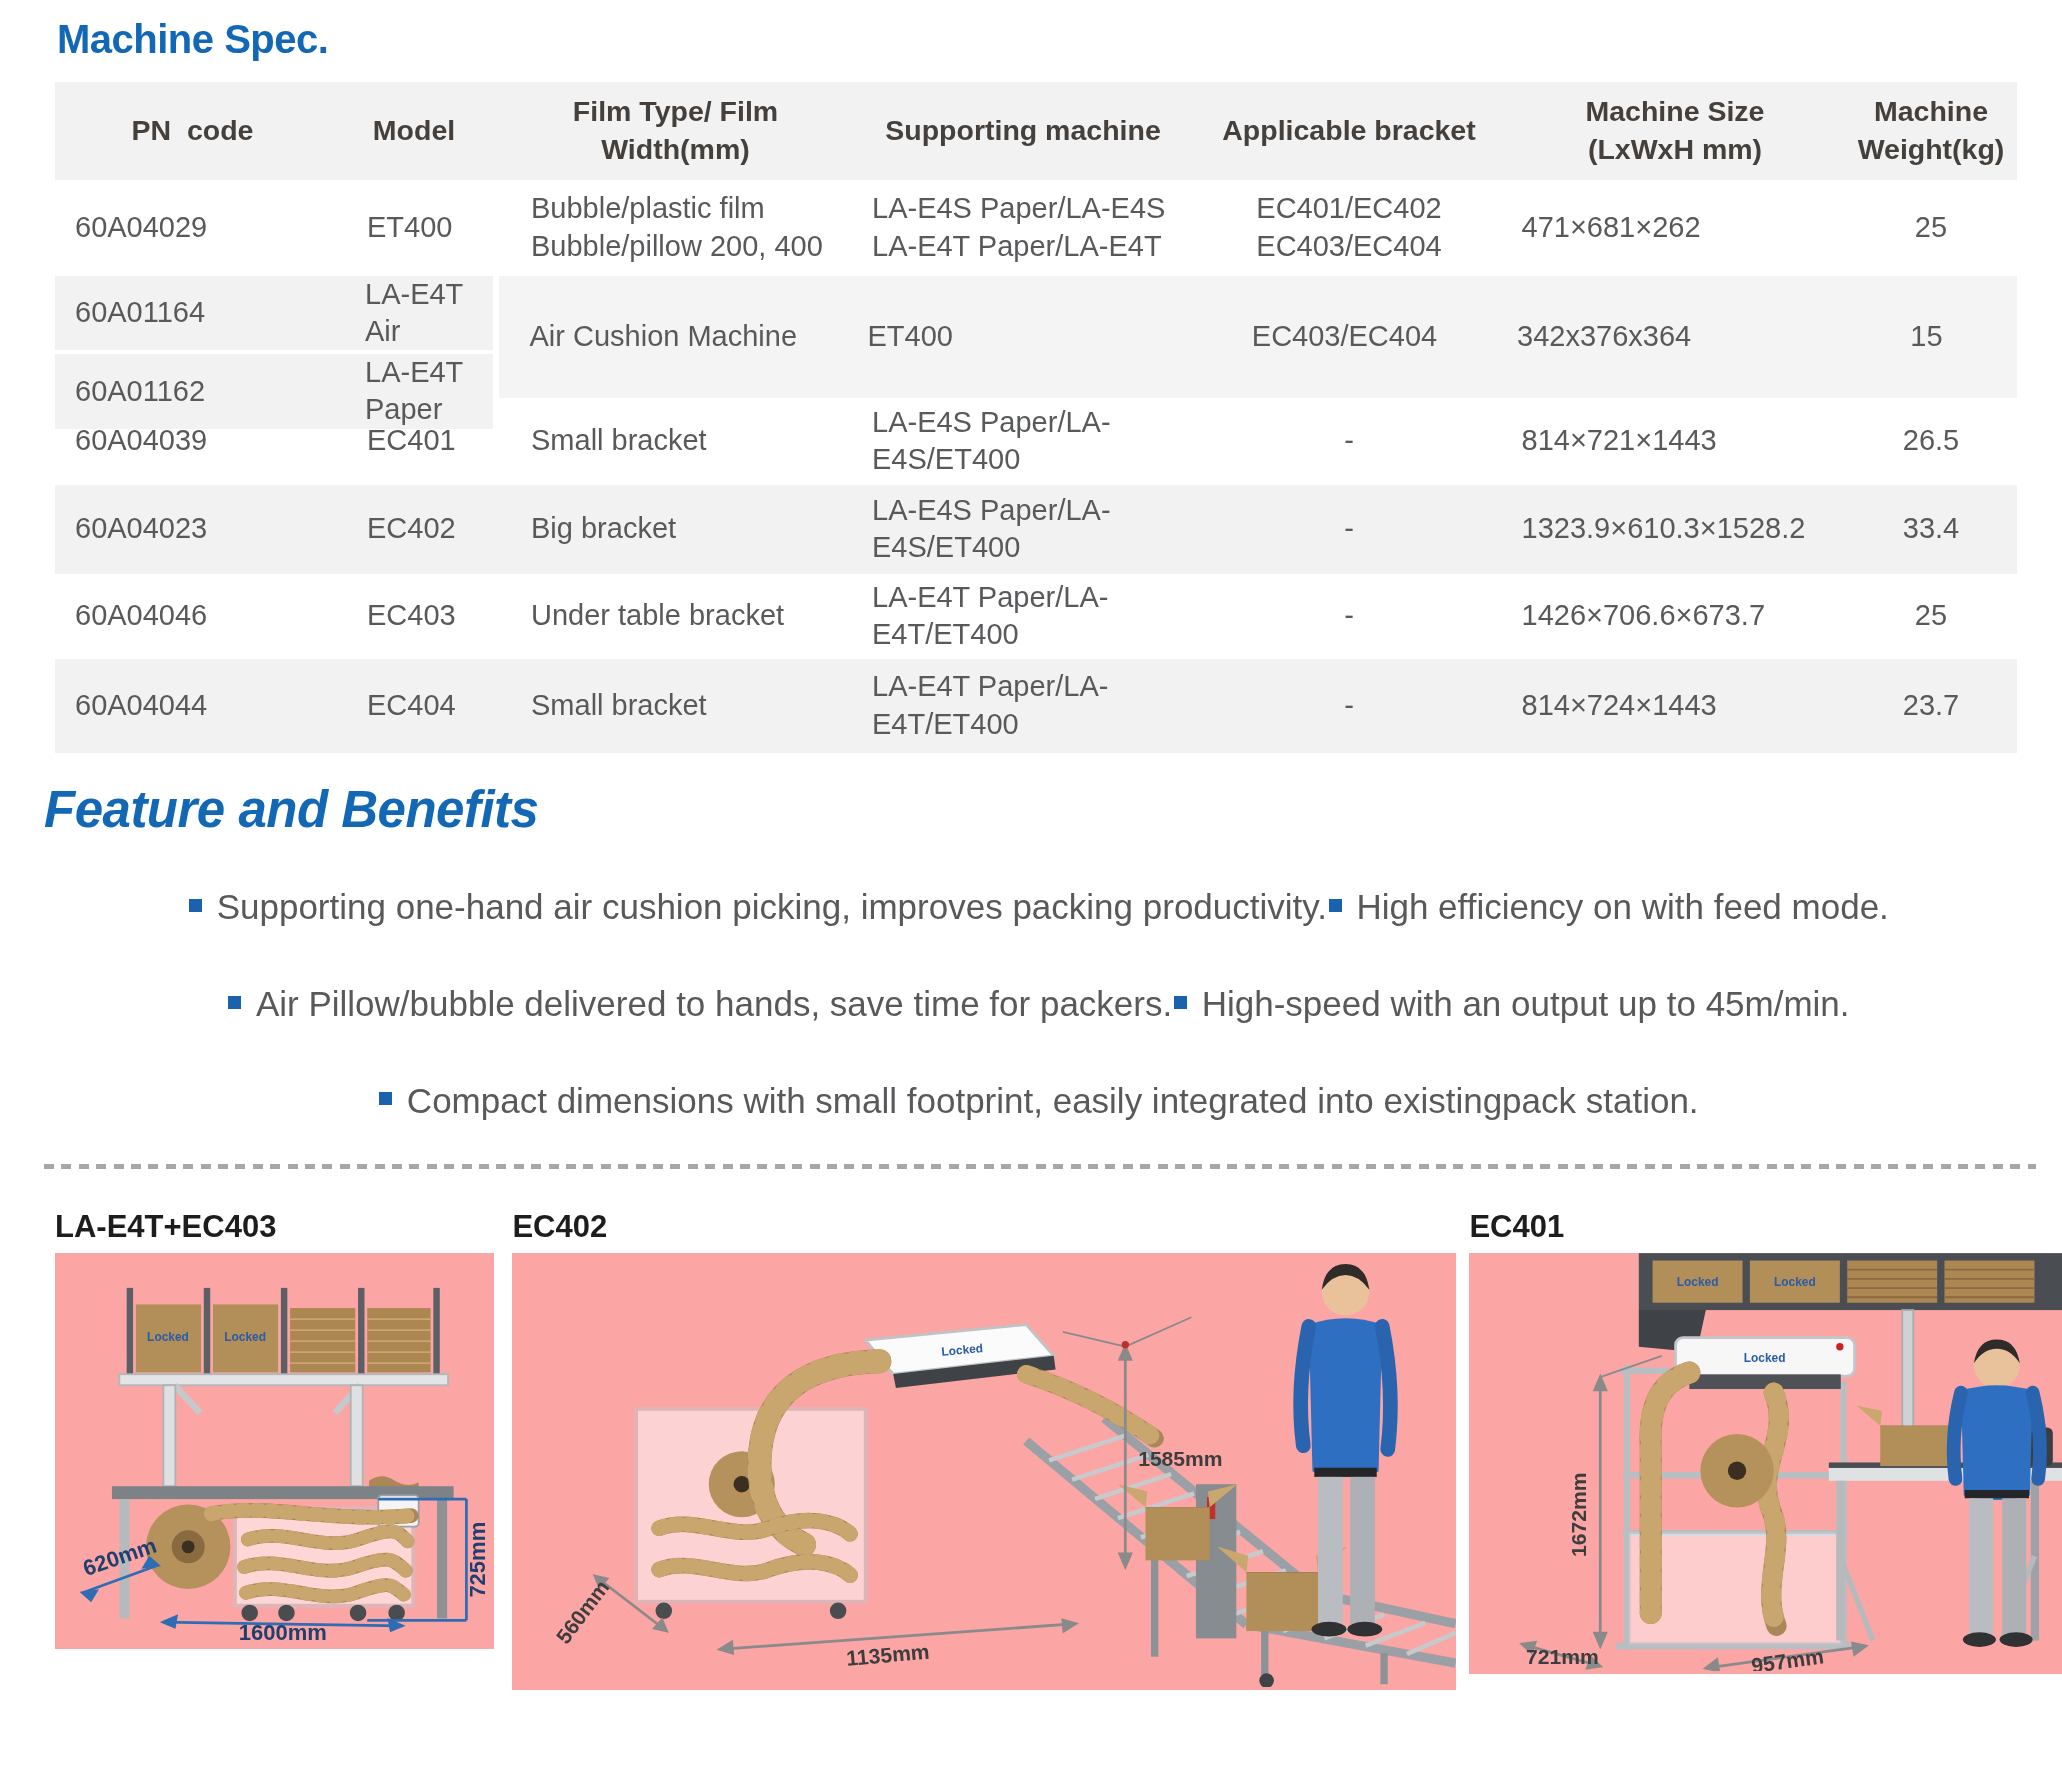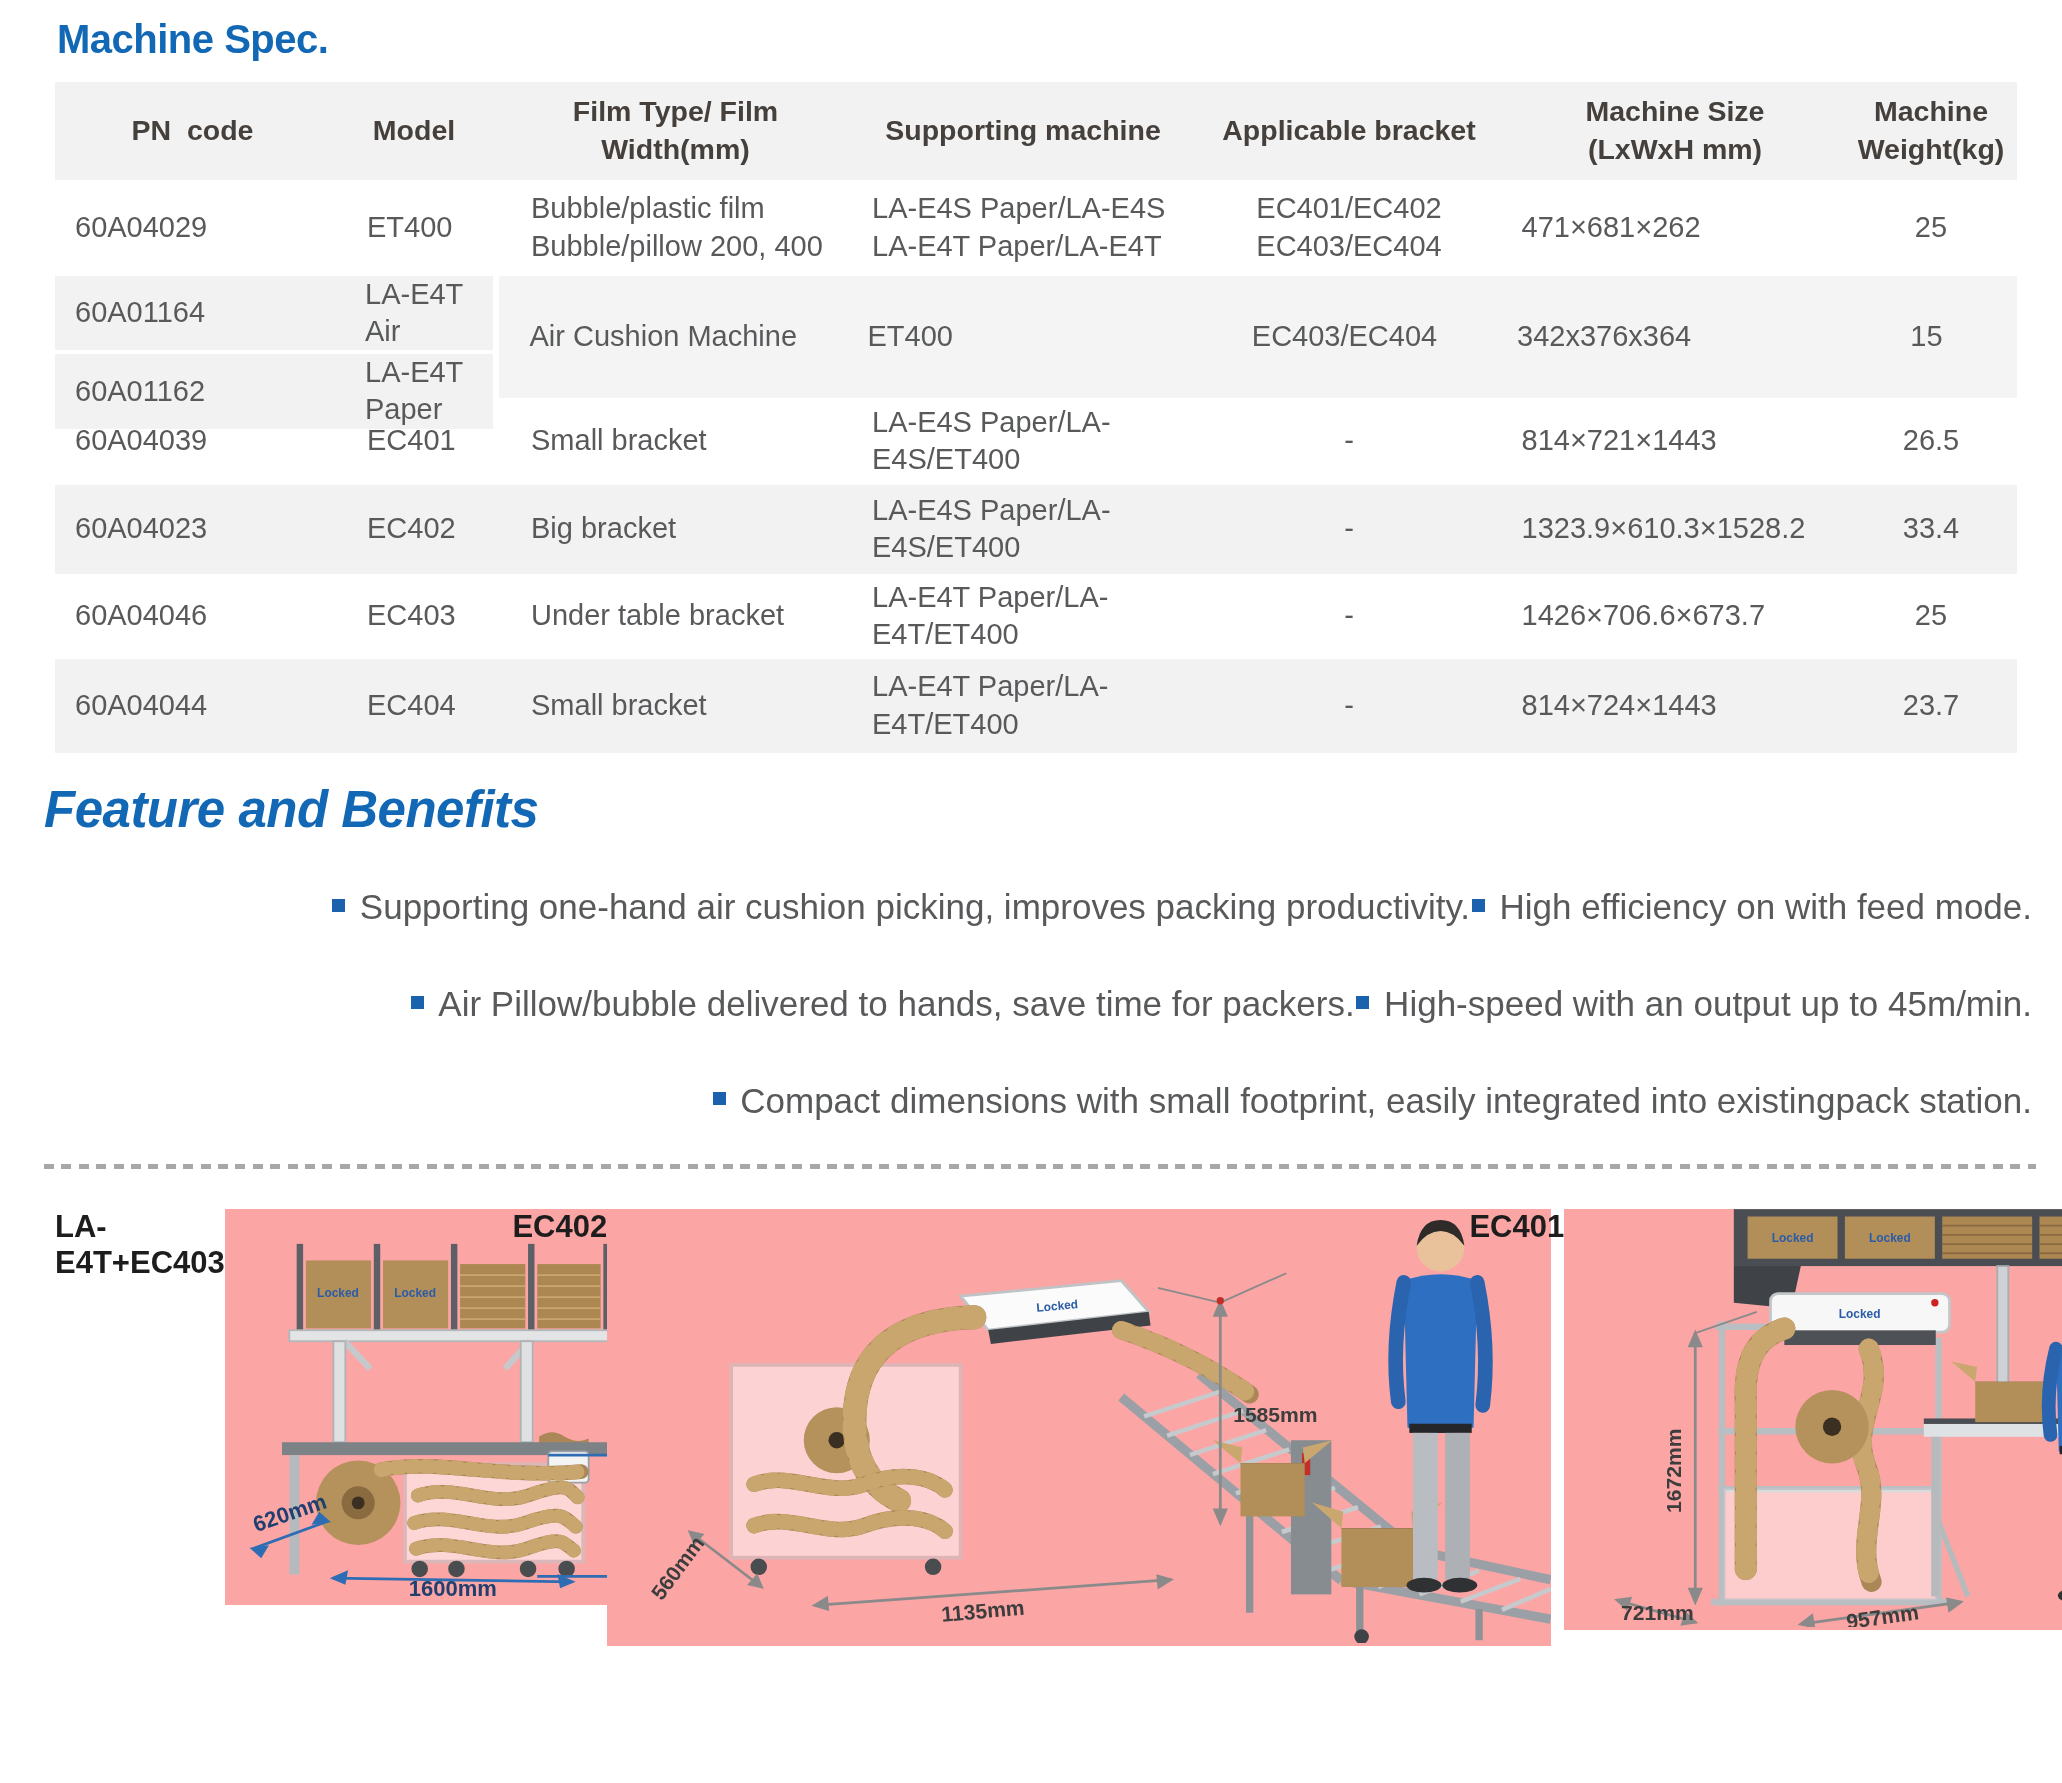--- a/index.html
+++ b/index.html
@@ -32,34 +32,34 @@
   
   .mrow{display:flex;height:122px;background:#fff;}
   .mleft{width:438px;margin-right:5.5px;display:flex;flex-direction:column;}
   .msub{flex:1;display:grid;grid-template-columns:273px 165px;background:#f2f2f2;}
   .msub.first{margin-bottom:4.6px;}
   .mright{flex:1;display:grid;grid-template-columns:350px 340px 312px 340px 172px;background:#f4f4f4;}
   .mright .l3{padding-left:31px;}
 
   
   .features{margin:0 31px 0 44px;}
-  .feat-row{display:flex;justify-content:flex-end;align-items:flex-start;}
+  .feat-row{display:flex;justify-content:center;align-items:flex-start;}
   .feat-row.fr1{margin-top:46px;}
   .feat-row.fr2{margin-top:53px;}
   .feat-row.fr3{margin-top:53px;}
   .feat{display:flex;align-items:flex-start;font-size:35px;color:#58595b;line-height:1.25;}
   .feat .sq{flex:0 0 auto;width:13px;height:13px;background:#1b62ae;margin:13.8px 14.7px 0 1.8px;}
 
   
   .divider{margin:42px 27.5px 0 44px;height:4.6px;
      background:repeating-linear-gradient(90deg,#a7a7a7 0 10px,transparent 10px 17.4px);}
 
   
   .gallery{display:flex;align-items:flex-start;margin:40px 0 0 55px;}
-  .gcol{display:flex;flex-direction:row;}
+  .gcol{display:flex;flex-direction:column;}
   .gcol.g1{width:439px;margin-right:18.4px;}
   .gcol.g2{width:944px;margin-right:13px;}
   .gcol.g3{width:593px;}
   .glabel{font-size:31px;font-weight:700;color:#1d1d1d;height:44px;}
   .gimg{background:#fca5a5;}
   svg text{font-family:"Liberation Sans", sans-serif;}
   .dimNavy{fill:#1f3f6e;font-weight:700;font-size:24px;}
   .dimDark{fill:#3d3d3d;font-weight:700;font-size:23px;}
   .logoTxt{fill:#2b5ca8;font-weight:700;}
 </style>

